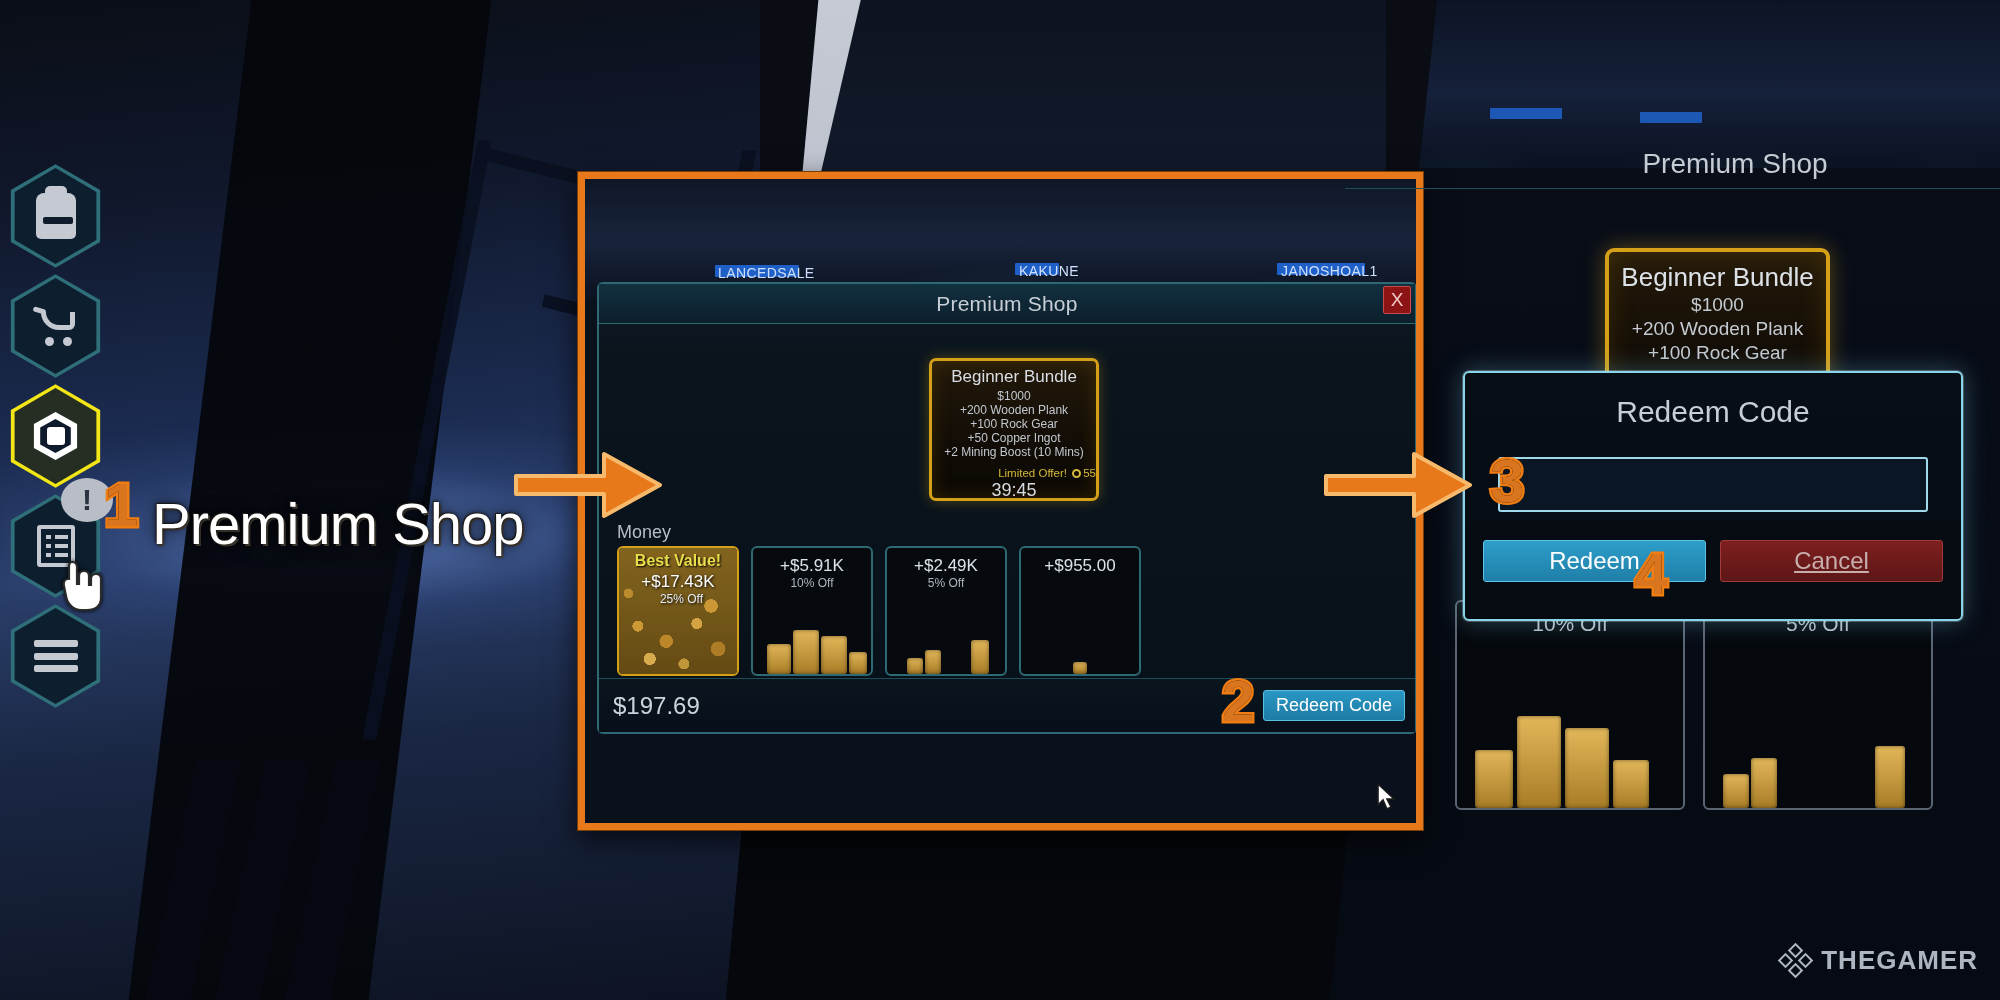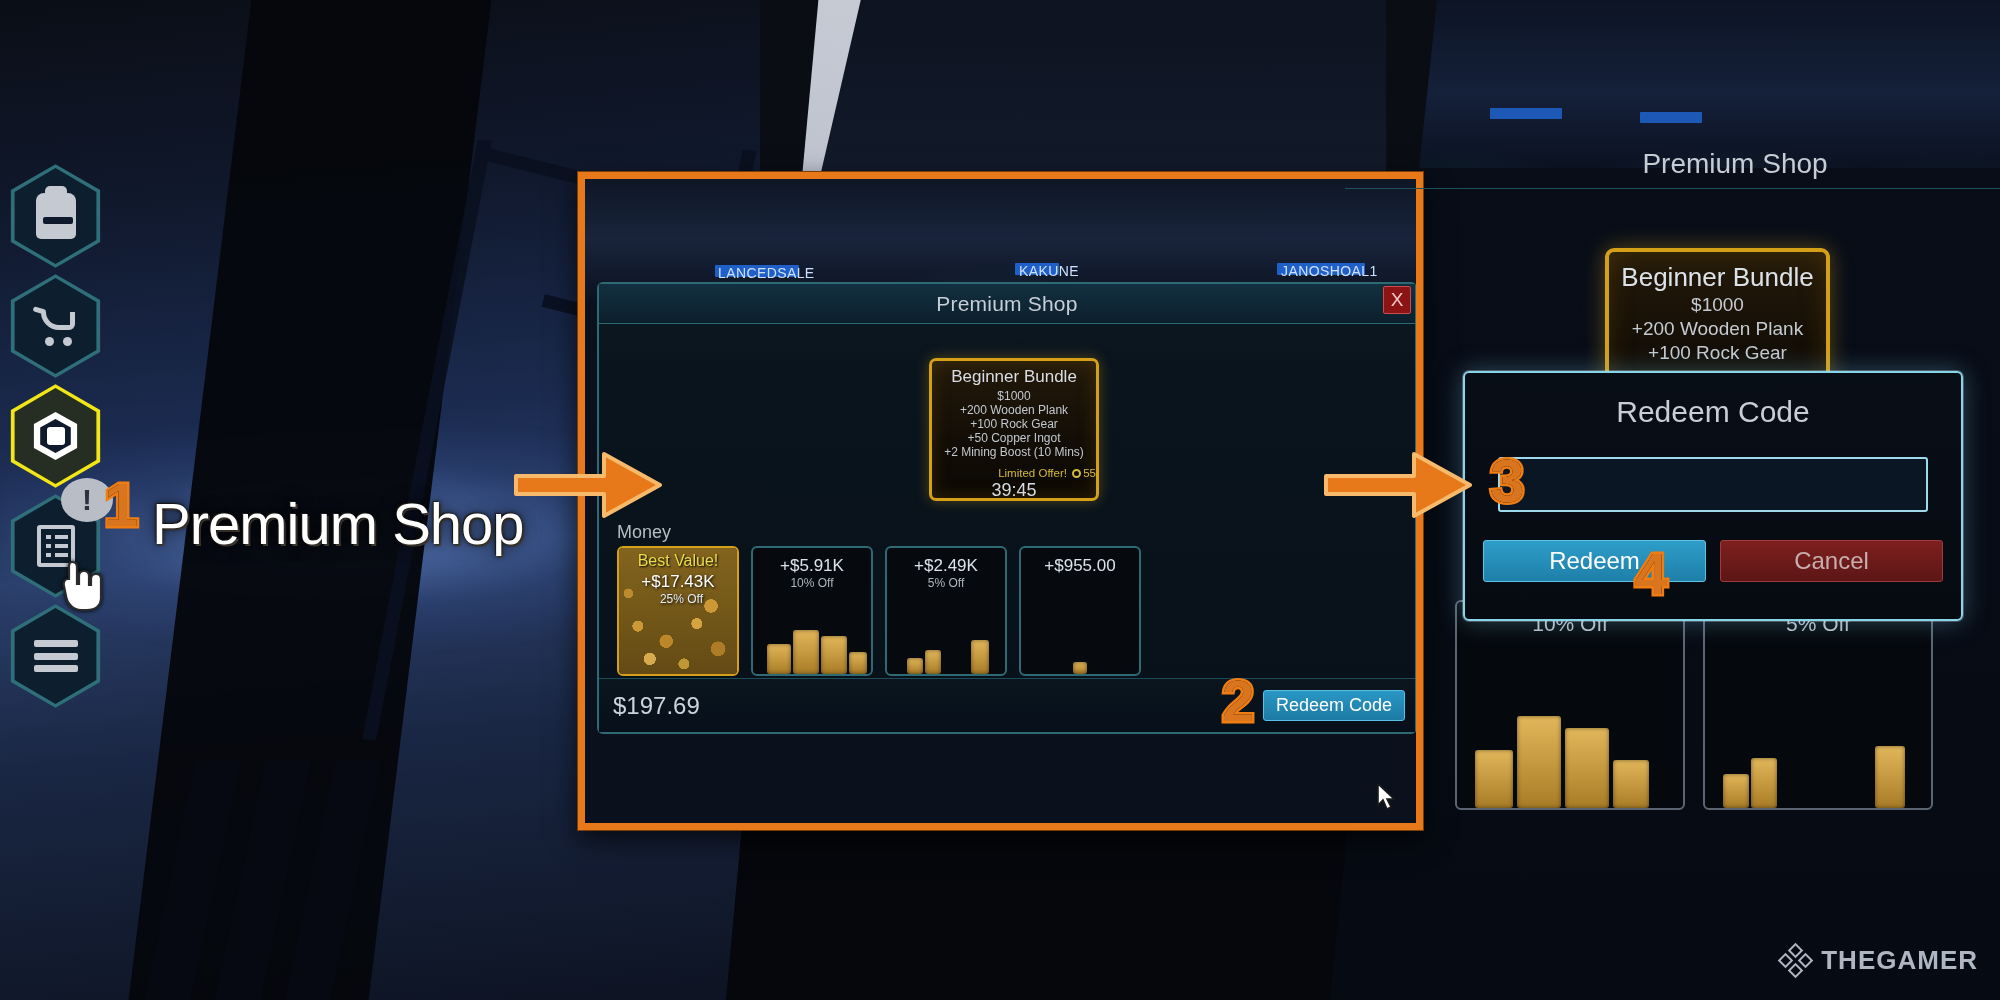--- a/index.html
+++ b/index.html
@@ -261,20 +261,21 @@
       radial-gradient(circle 10px at 26% 88%, #e2b452 60%, transparent 62%),
       radial-gradient(circle 9px at 55% 92%, #caa03c 60%, transparent 62%),
       radial-gradient(circle 11px at 78% 46%, #d7a138 60%, transparent 62%),
       radial-gradient(circle 8px at 8% 36%, #c69330 60%, transparent 62%),
       linear-gradient(180deg,#8a6a20,#6a4f16);
     opacity:.95;
   }
   .mcard.best .bv{
     position:relative; z-index:3; font-size:16px; color:#e8dd4a; margin-top:4px;
     text-shadow:1px 1px 2px #000;
+    font-weight:bold;
   }
   .mcard.best .amt{ color:#fff; text-shadow:1px 1px 3px #000; margin-top:2px;}
   .mcard.best .off{ color:#e7ecf2; text-shadow:1px 1px 3px #000;padding-left:7px;}
   .coinstack{
     position:absolute; bottom:0; left:0; width:100%; height:62px; z-index:2;
     background:
       linear-gradient(180deg, rgba(0,0,0,0) 0%, rgba(0,0,0,0) 100%);
   }
   .coinstack .st{ position:absolute; bottom:0; border-radius:3px;
     background:linear-gradient(180deg,#e2b75a,#a87c26);
@@ -336,20 +337,21 @@
   .rd-buttons{ display:flex; gap:14px; padding:28px 18px 0 18px;}
   .rd-redeem{
     flex:1; height:42px; border:1px solid #5ec4e6; border-radius:3px;
     background:linear-gradient(180deg,#2e9ec9,#1e7fa8); color:#fff; font-size:24px; cursor:pointer;
     font-family:"Liberation Sans", sans-serif;
   }
   .rd-cancel{
     flex:1; height:42px; border:1px solid #a33a3a; border-radius:3px;
     background:linear-gradient(180deg,#7e1f1f,#5d1616); color:#c9aeae; font-size:24px; cursor:pointer;
     font-family:"Liberation Sans", sans-serif;
+    text-decoration:underline;
   }
 
   
   .watermark{
     position:absolute; right:22px; bottom:24px; z-index:60;
     display:flex; align-items:center; gap:10px;
     color:#aeb6c2; font-size:26px; letter-spacing:1px; font-weight:bold;
   }
   .wm-mark{ width:30px; height:30px; position:relative; }
   .wm-mark i{ position:absolute; width:11px; height:11px; border:2px solid #aeb6c2; transform:rotate(45deg); }

